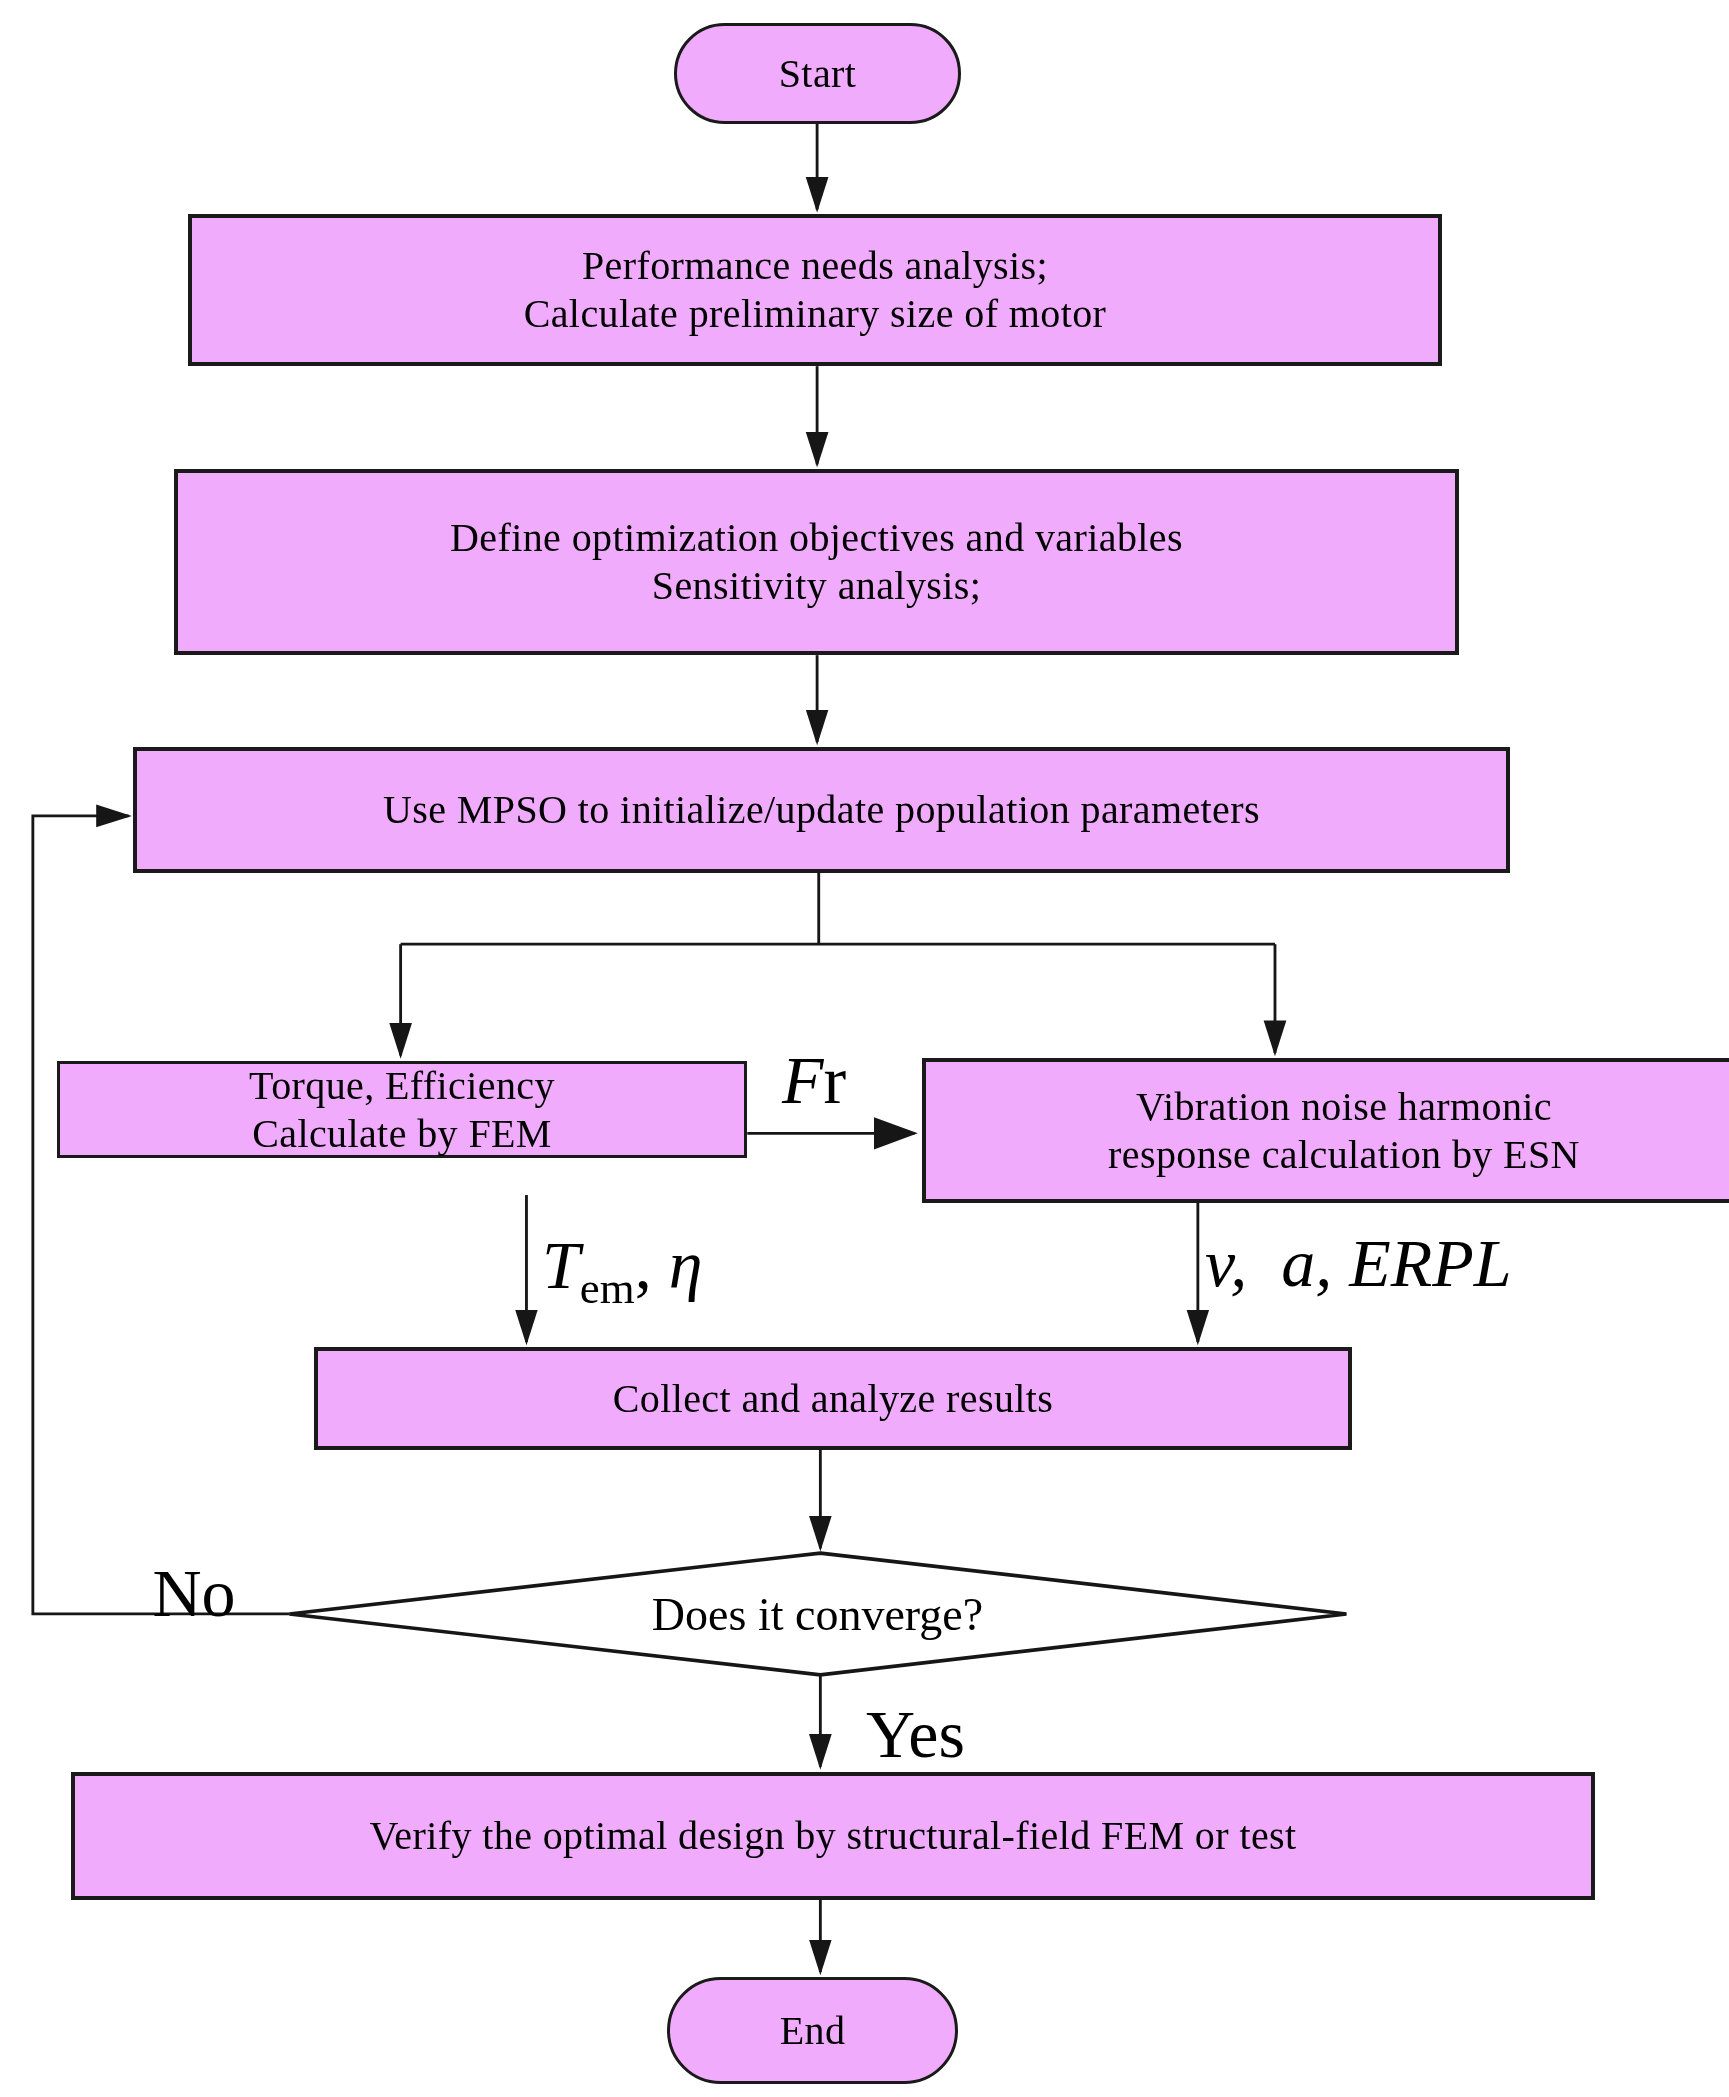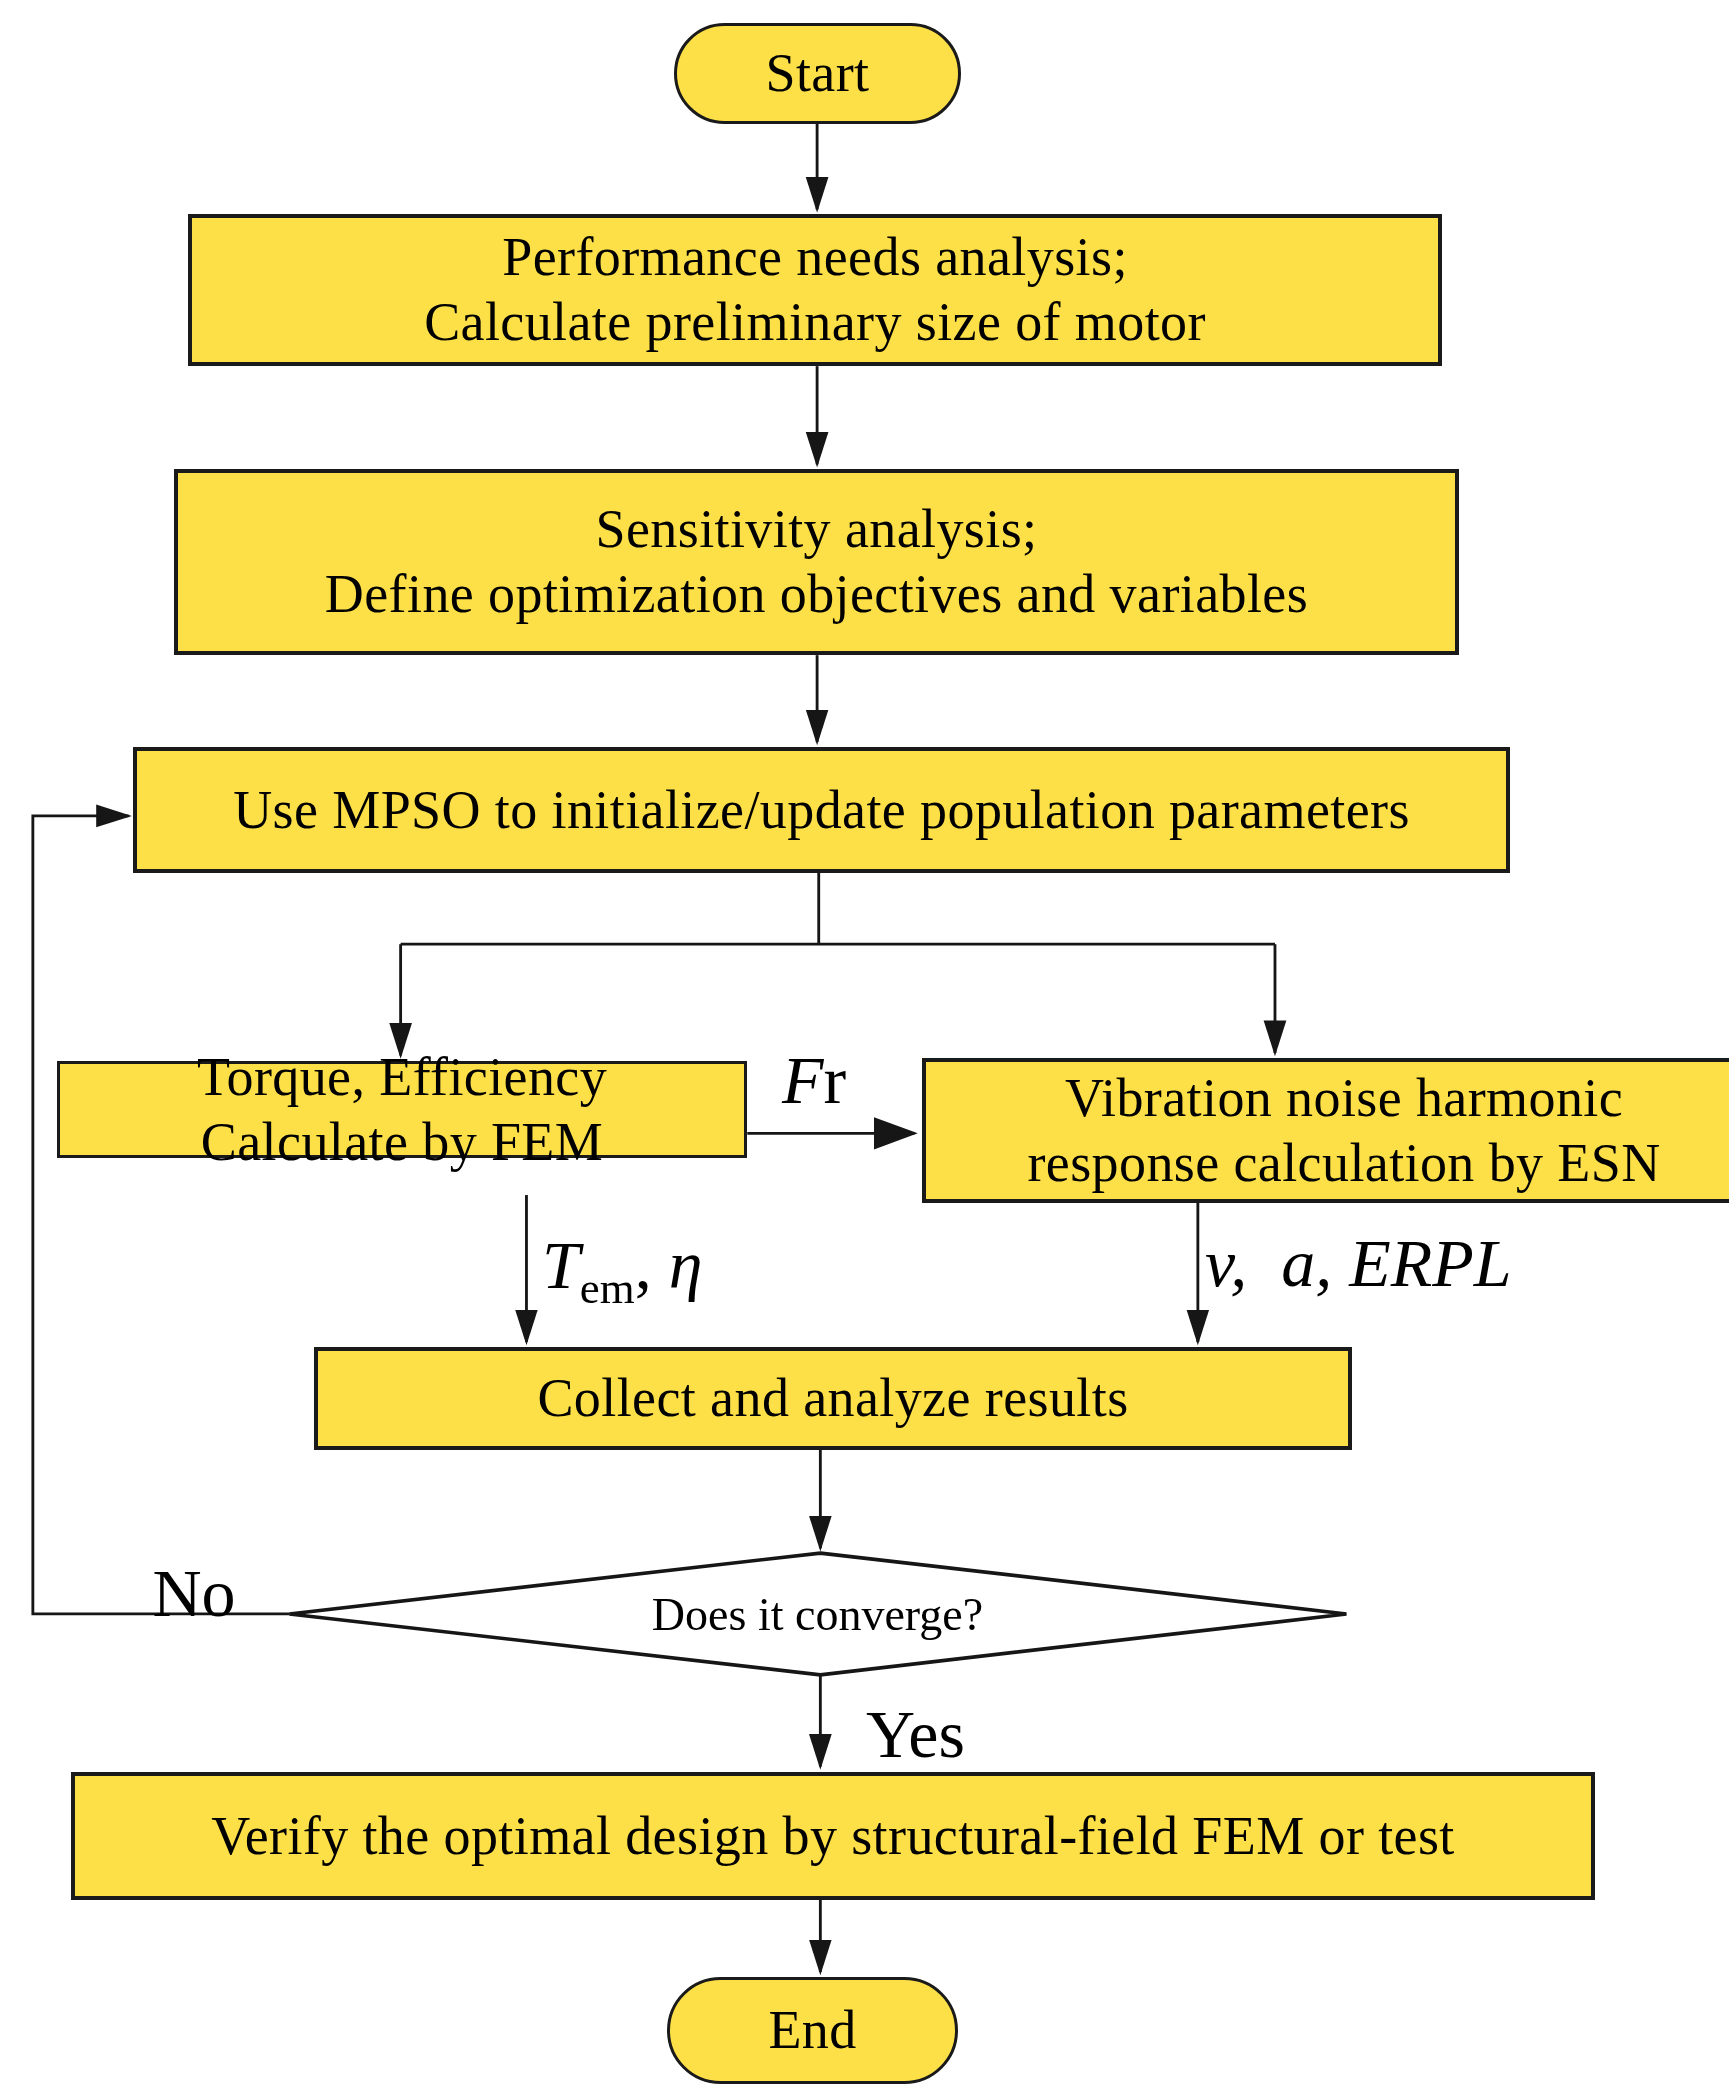--- a/index.html
+++ b/index.html
@@ -13,26 +13,26 @@
   }
   .connector-layer {
     position:absolute; left:0; top:0;
     width:1730px; height:2097px;
   }
   .connector-layer line, .connector-layer polyline {
     stroke:#161616; stroke-width:3.5; fill:none;
   }
   .node {
     position:absolute; box-sizing:border-box;
-    background:#fde047;
+    background:#f0abfc;
     border:4px solid #1a1a1a;
     display:flex; flex-direction:column;
     align-items:center; justify-content:center;
     text-align:center;
-    font-size:54px; line-height:1.2;
+    font-size:40px; line-height:1.2;
     letter-spacing:0.4px;
     white-space:nowrap;
   }
   .terminal { border-width:3.2px; border-radius:57px; }
   .decision-text {
     position:absolute; left:289px; top:1553px; width:1057px; height:122px;
     display:flex; align-items:center; justify-content:center;
     font-size:46px;
   }
   .edge-label {
@@ -86,22 +86,22 @@
   <div class="node terminal" style="left:674px; top:23px; width:287px; height:101px;">
     <span>Start</span>
   </div>
 
   <div class="node" style="left:188px; top:214px; width:1254px; height:152px;">
     <span>Performance needs analysis;</span>
     <span>Calculate preliminary size of motor</span>
   </div>
 
   <div class="node" style="left:174px; top:469px; width:1285px; height:186px;">
+    <span>Define optimization objectives and variables</span>
     <span>Sensitivity analysis;</span>
-    <span>Define optimization objectives and variables</span>
   </div>
 
   <div class="node" style="left:133px; top:747px; width:1377px; height:126px;">
     <span>Use MPSO to initialize/update population parameters</span>
   </div>
 
   <div class="node" style="left:57px; top:1061px; width:690px; height:97px; border-width:3.2px;">
     <span>Torque, Efficiency</span>
     <span>Calculate by FEM</span>
   </div>

